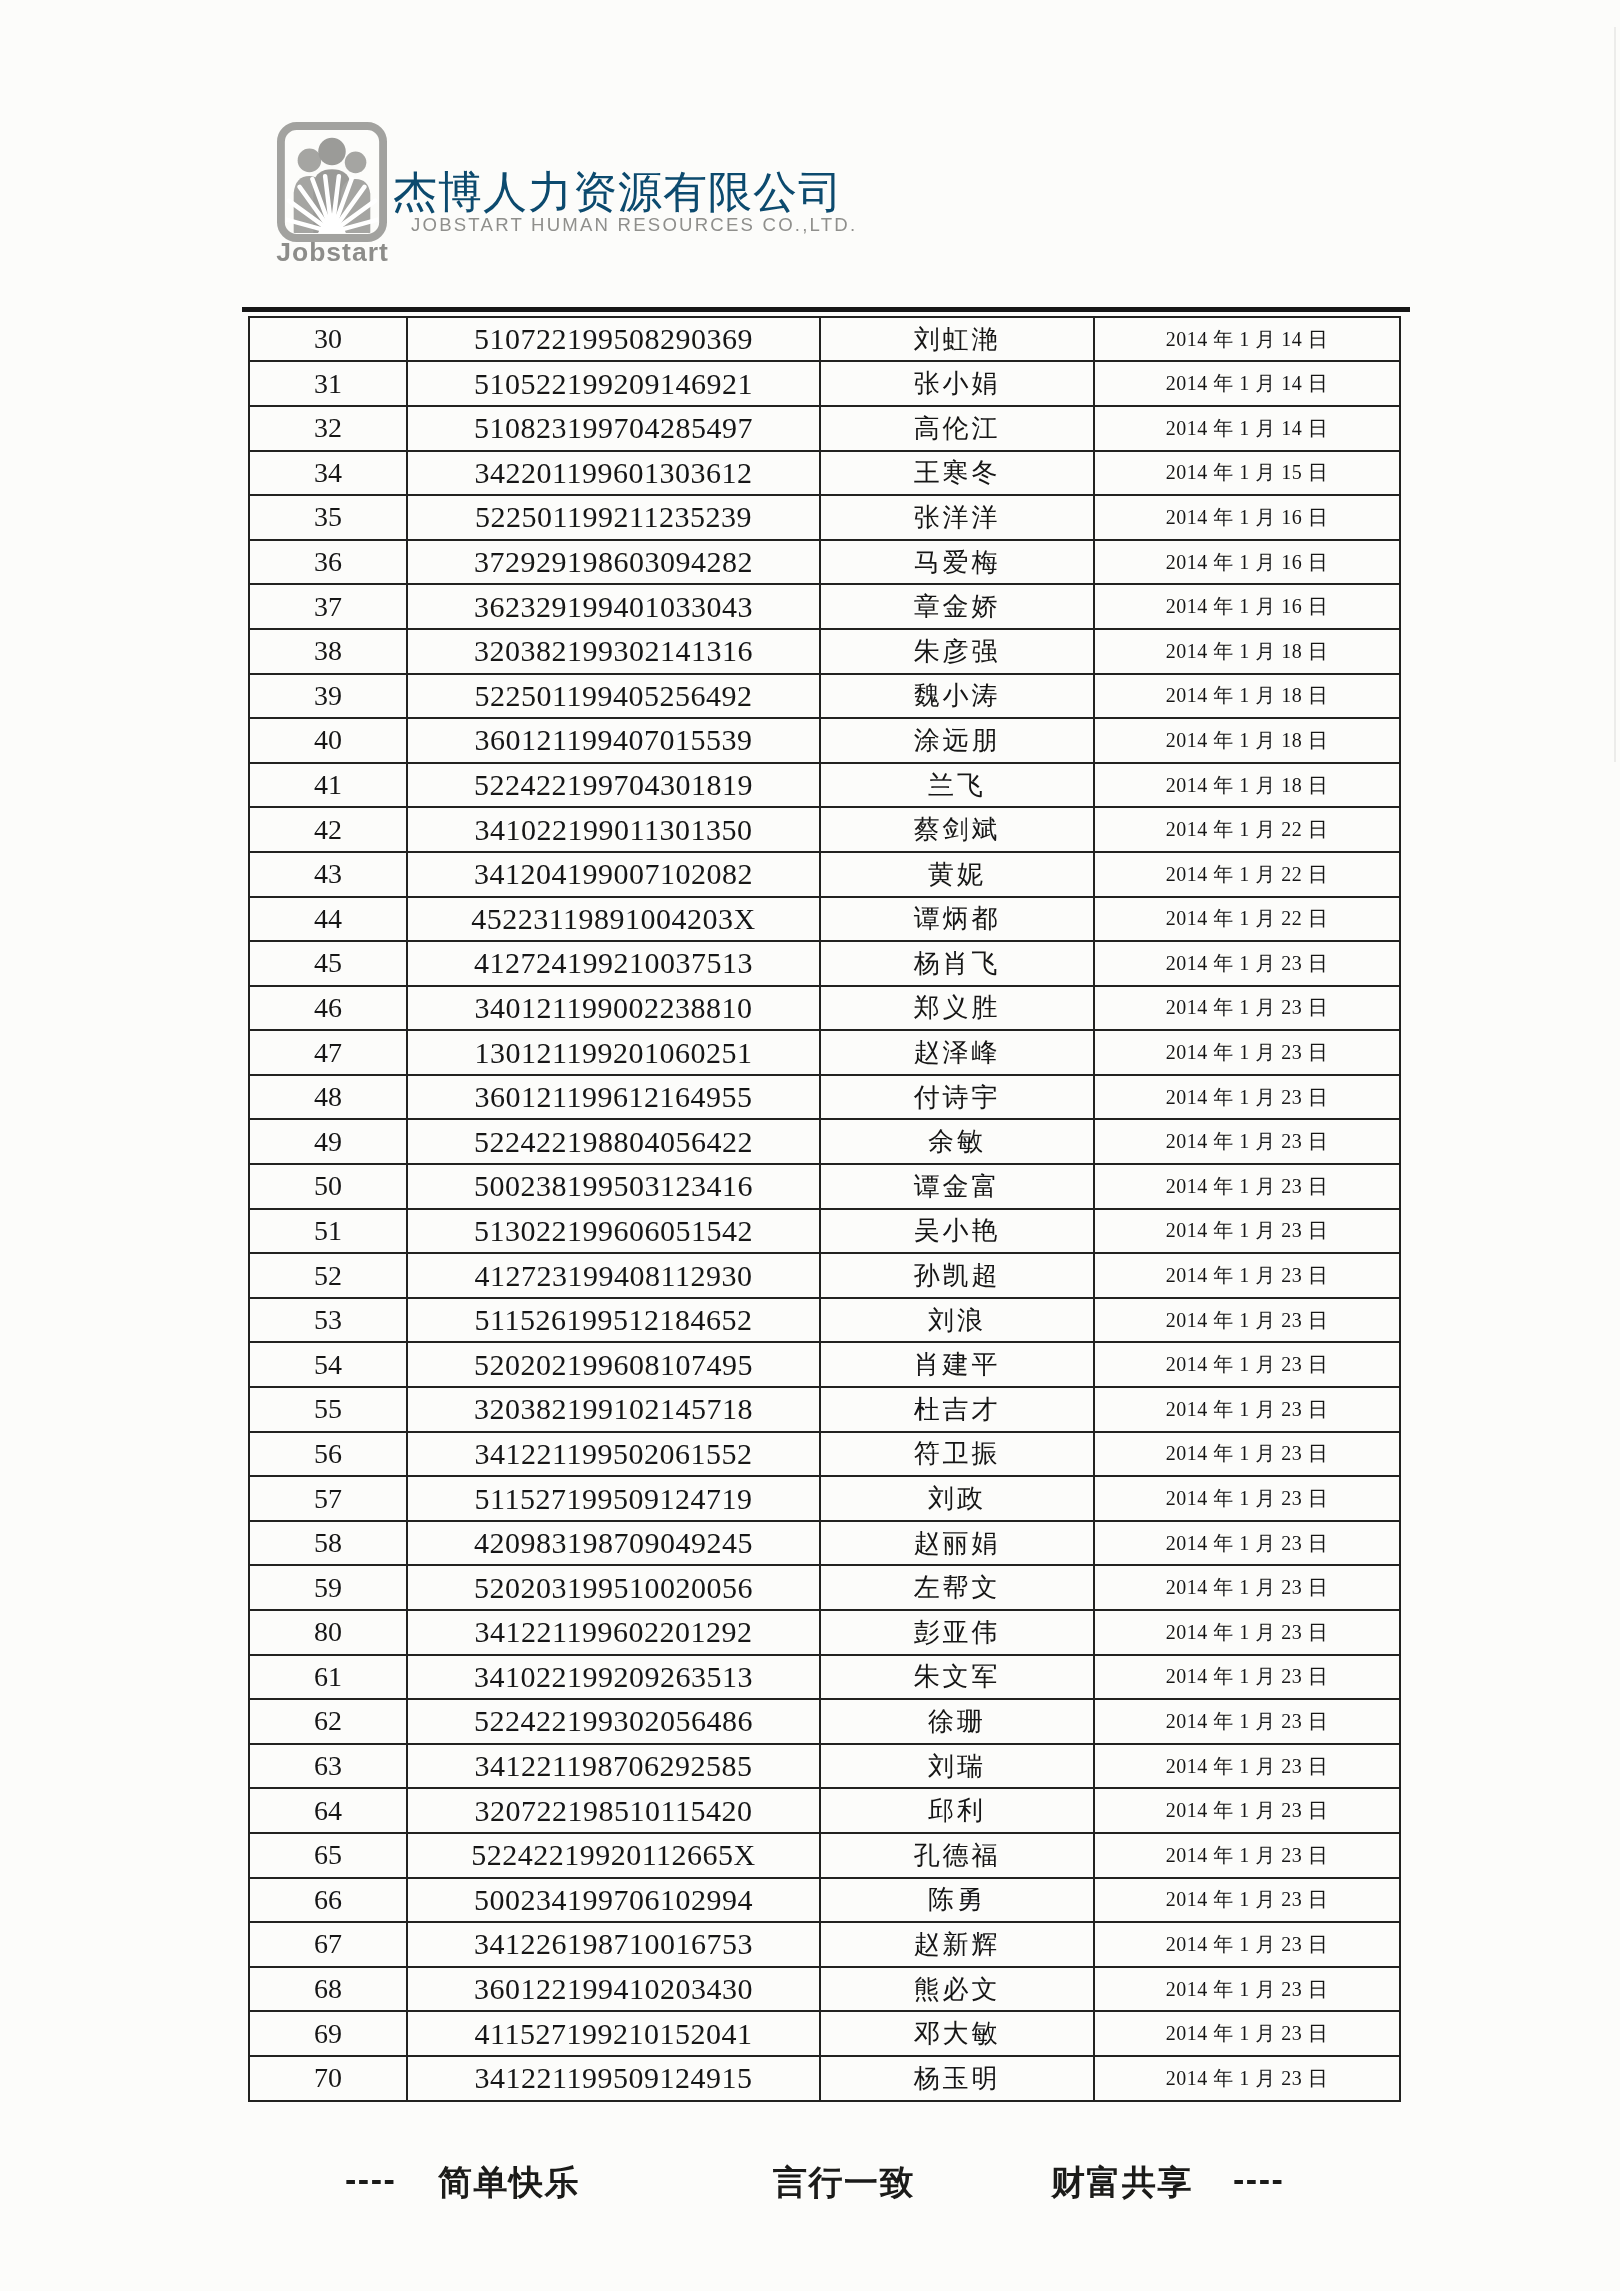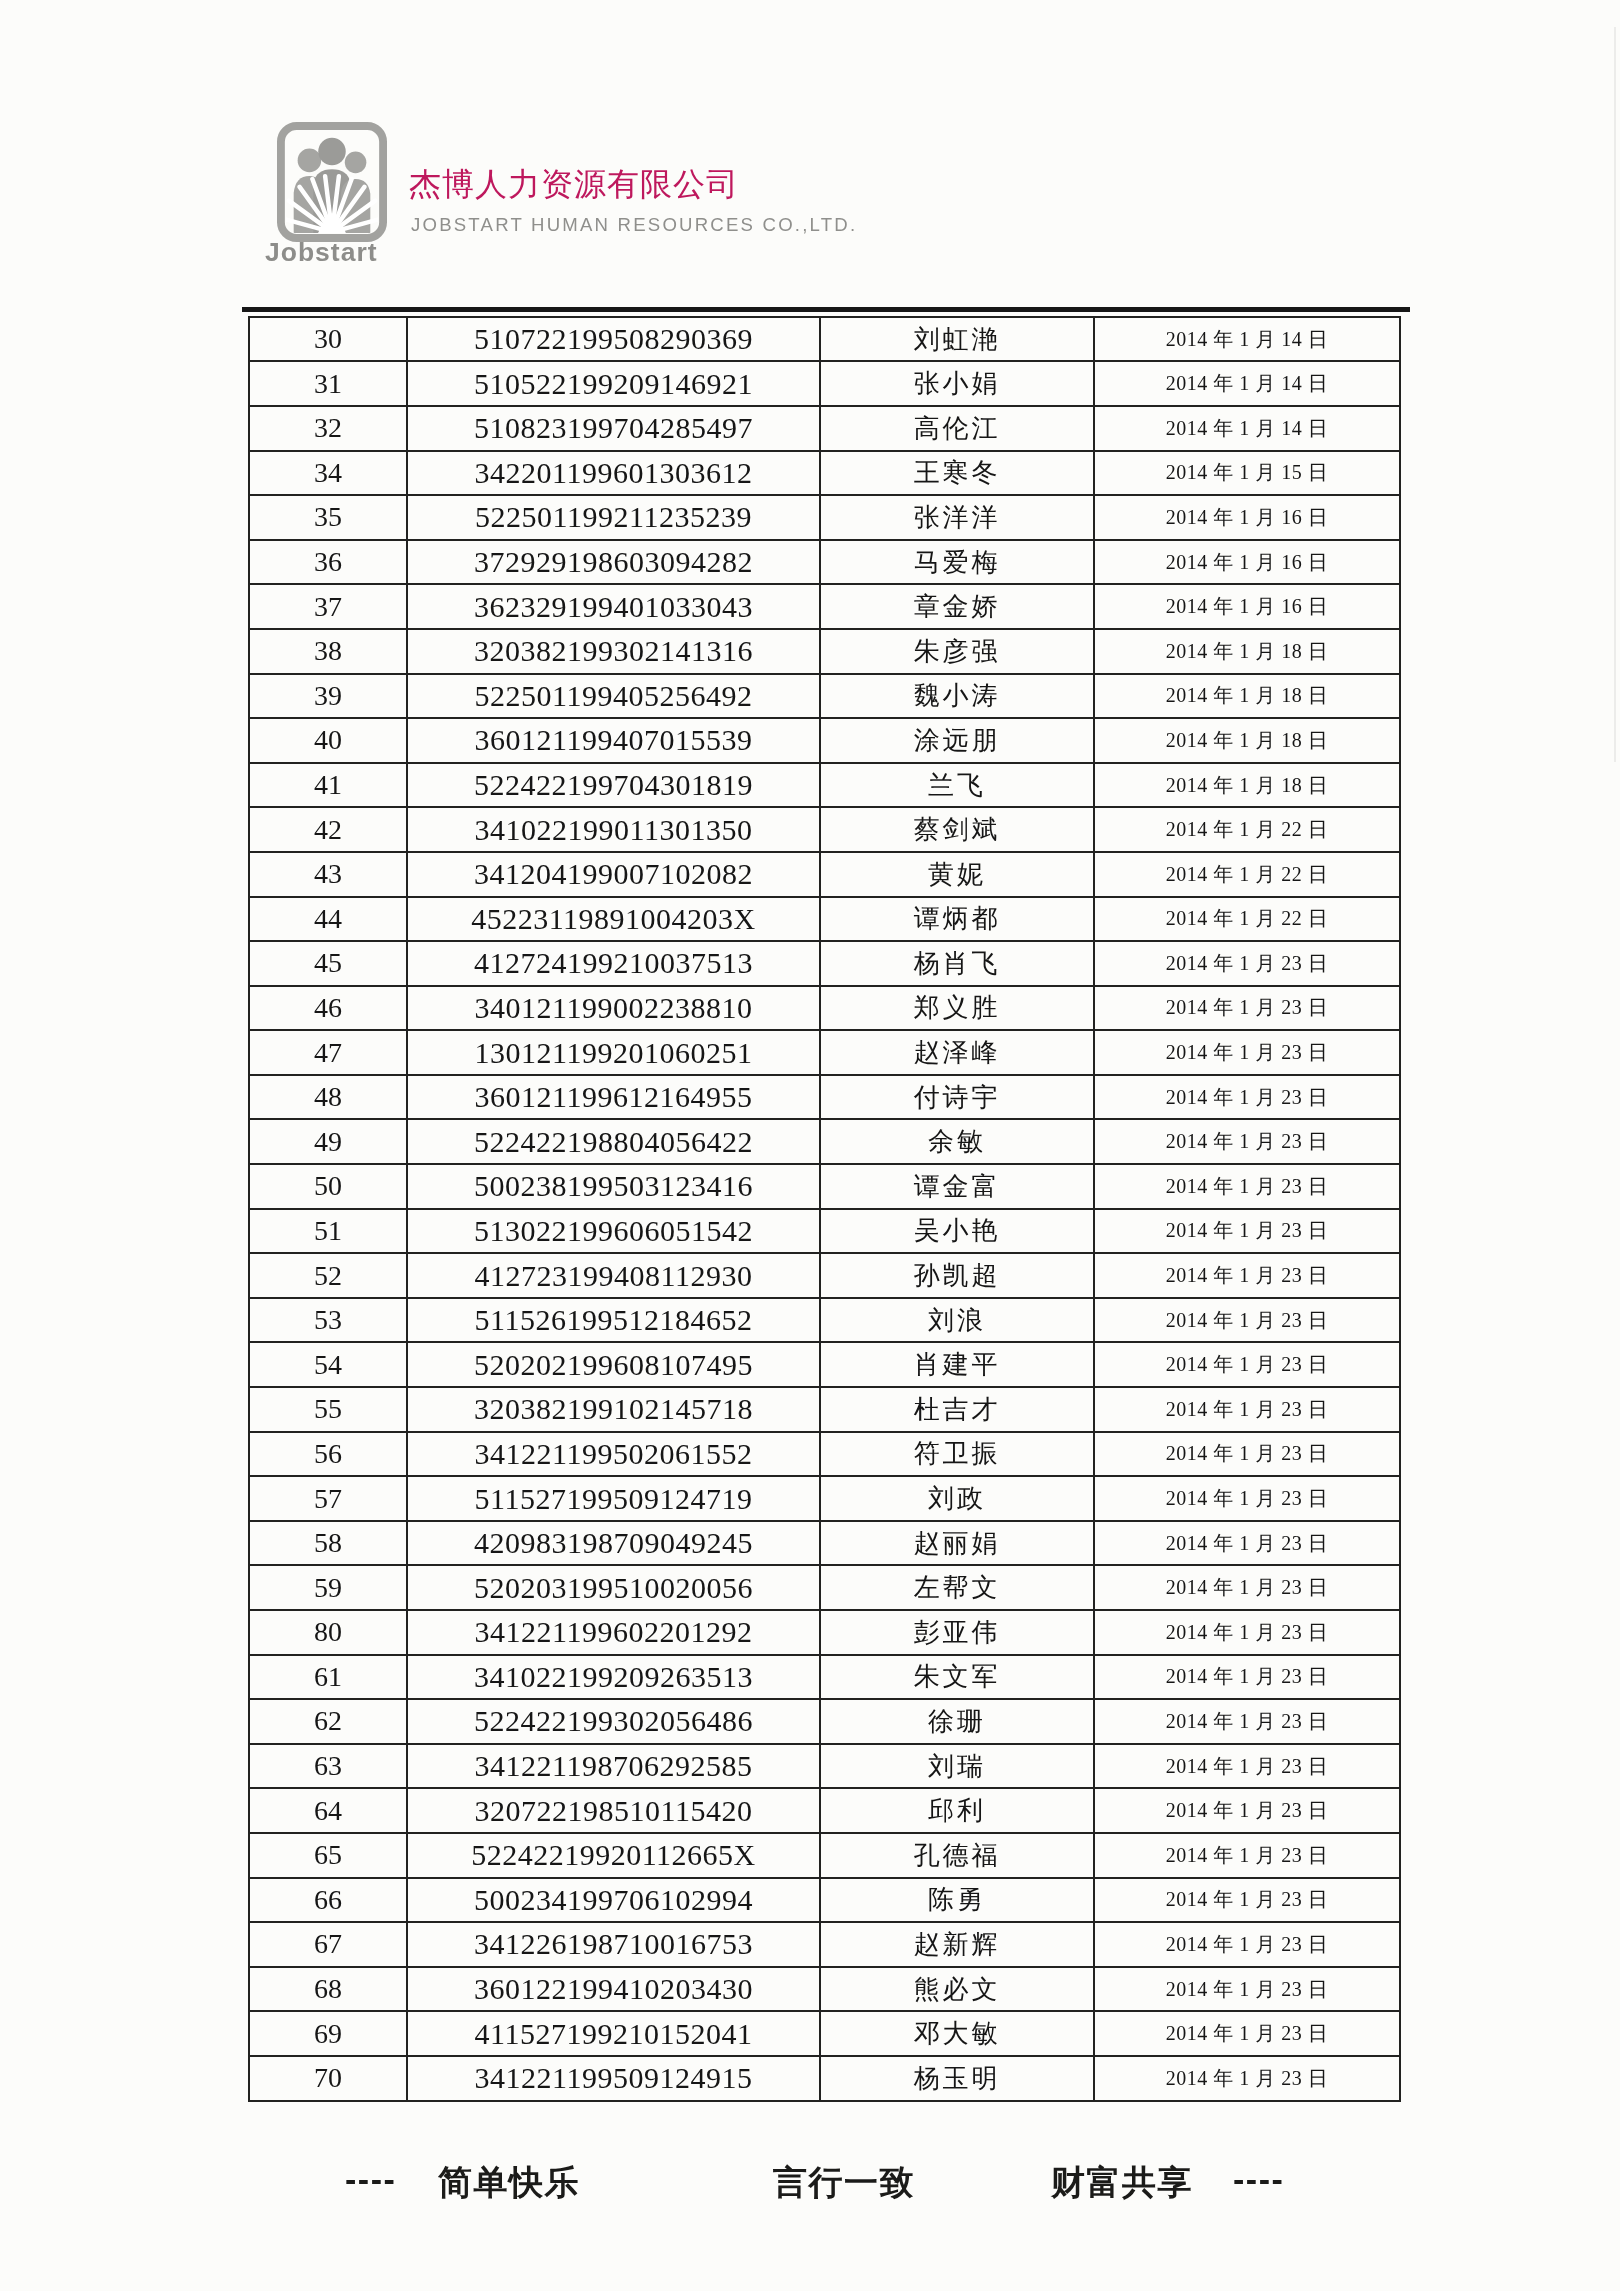--- a/index.html
+++ b/index.html
@@ -9,26 +9,26 @@
     margin:0 auto;
     background:#fcfcfa;
     overflow:hidden;
     font-family:"Liberation Sans","DejaVu Sans",sans-serif;
   }
   
   .logo{position:absolute;left:277px;top:122px;width:110px;height:120px;}
   .logo svg{display:block;width:110px;height:120px;}
   .logo-text{
     position:absolute;left:265px;top:237px;width:135px;
-    font-size:26.5px;font-weight:bold;
+    text-align:center;font-size:26.5px;font-weight:bold;
     color:#8d8d8a;letter-spacing:1px;
   }
   .cn-title{
-    position:absolute;left:409px;top:163px;
-    font-size:32px;color:#be185d;letter-spacing:1px;white-space:nowrap;
+    position:absolute;left:393px;top:163px;
+    font-size:44px;color:#0c4a6e;letter-spacing:1px;white-space:nowrap;
   }
   .en-title{
     position:absolute;left:411px;top:214px;
     font-size:18.6px;color:#8f8f8c;letter-spacing:2.2px;white-space:nowrap;
   }
   
   .table-wrap{position:absolute;left:248px;top:307px;width:1382px;}
   .thick-line{height:4.9px;background:#171717;width:1168px;margin-left:-5.9px;}
   table.roster{
     margin-top:3.9px;

